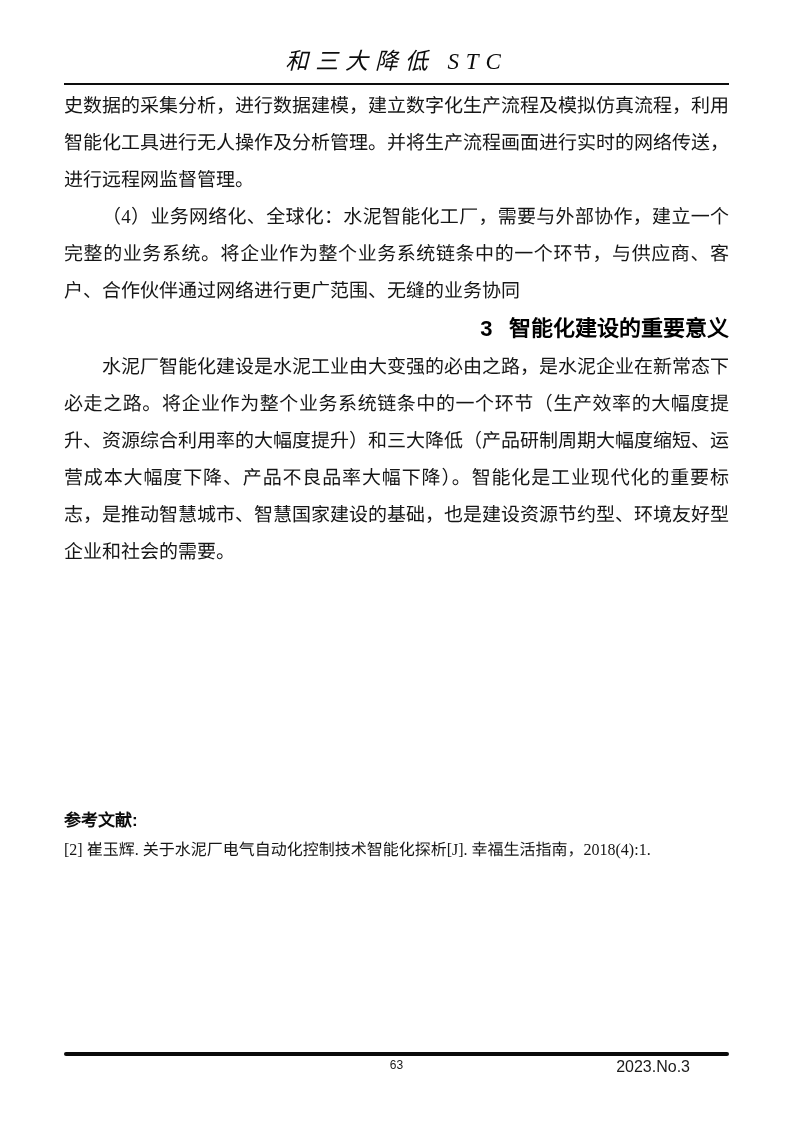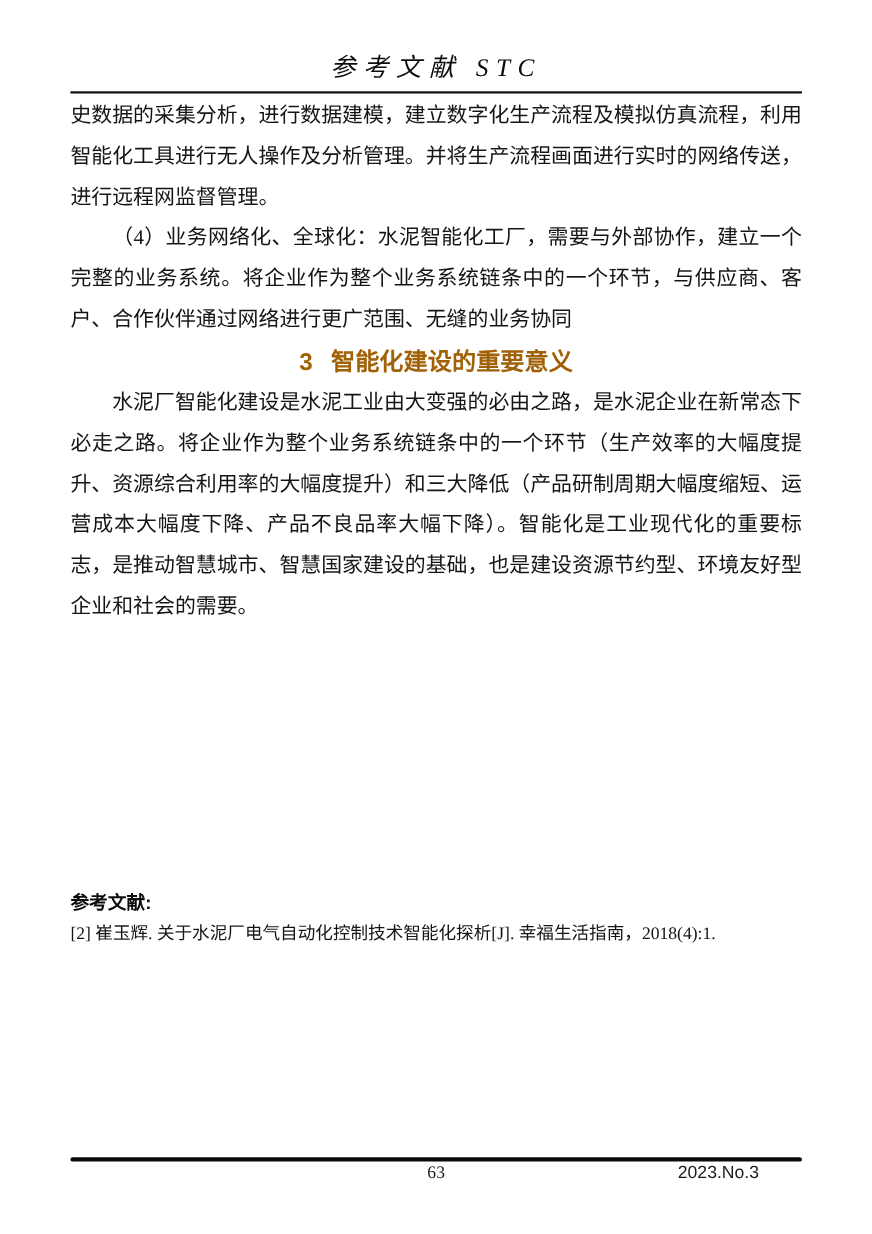--- a/index.html
+++ b/index.html
@@ -58,22 +58,22 @@
     color: #151515;
   }
   .doc-body p.indent { text-indent: 2em; }
 
   .section-heading {
     margin: 0;
     font-family: "Liberation Sans", "DejaVu Sans", sans-serif;
     font-weight: bold;
     font-size: 22px;
     line-height: 39px;
-    color: #a16207;
-    text-align: center;
+    color: #000000;
+    text-align: right;
   }
   .section-heading .sec-num { margin-right: 0.75em; }
 
   
   .references {
     position: absolute;
     top: 808px;
     left: 64px;
     width: 665px;
   }
@@ -102,40 +102,40 @@
     height: 4px;
     background: #0a0a0a;
     border-radius: 2px;
   }
   .footer-pagenum {
     position: absolute;
     top: 1058px;
     left: 0;
     width: 100%;
     text-align: center;
-    font-family: Liberation Serif, serif;
-    font-size: 16px;
+    font-family: Liberation Sans, sans-serif;
+    font-size: 12px;
     color: #1a1a1a;
   }
   .footer-issue {
     position: absolute;
     top: 1058px;
     right: 103px;
     font-family: "Liberation Sans", "DejaVu Sans", sans-serif;
     font-size: 16px;
     color: #1a1a1a;
   }
 </style>
 </head>
 <body>
 
 <div class="page">
 
   <div class="journal-header">
-    <span class="journal-title">参考文献 STC</span>
+    <span class="journal-title">和三大降低 STC</span>
   </div>
   <div class="header-rule"></div>
 
   <div class="doc-body">
 
     <div>
 
         <p>史数据的采集分析，进行数据建模，建立数字化生产流程及模拟仿真流程，利用智能化工具进行无人操作及分析管理。并将生产流程画面进行实时的网络传送，进行远程网监督管理。</p>
 
         <p class="indent">（4）业务网络化、全球化：水泥智能化工厂，需要与外部协作，建立一个完整的业务系统。将企业作为整个业务系统链条中的一个环节，与供应商、客户、合作伙伴通过网络进行更广范围、无缝的业务协同</p>

